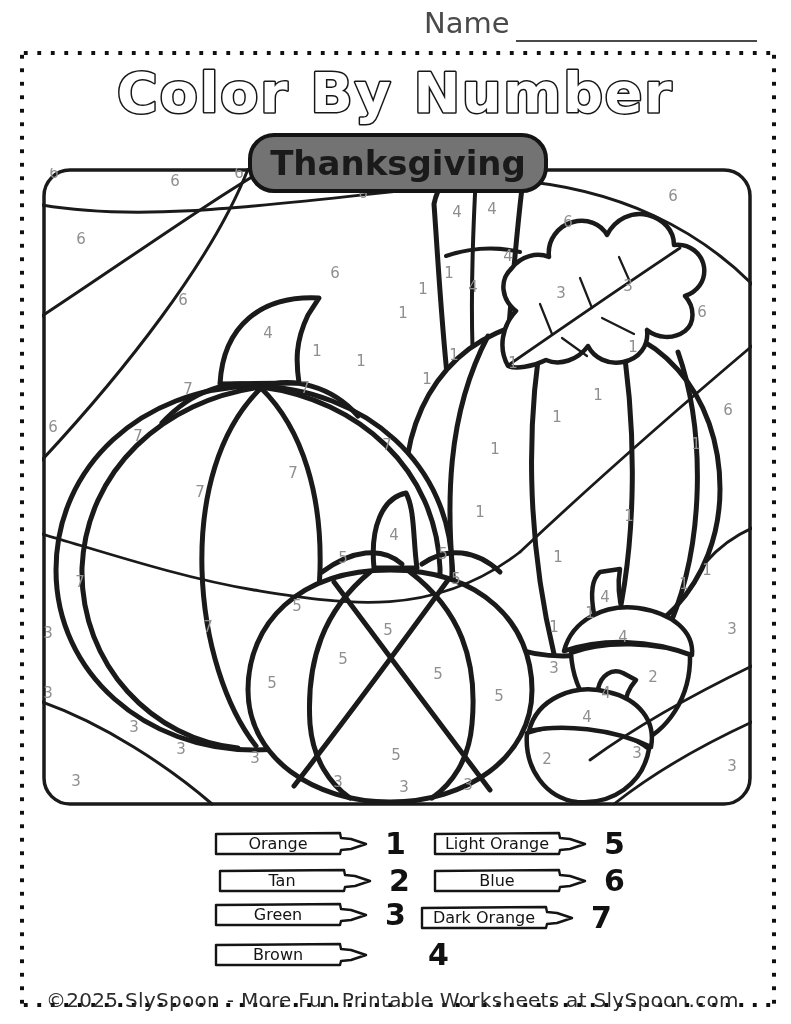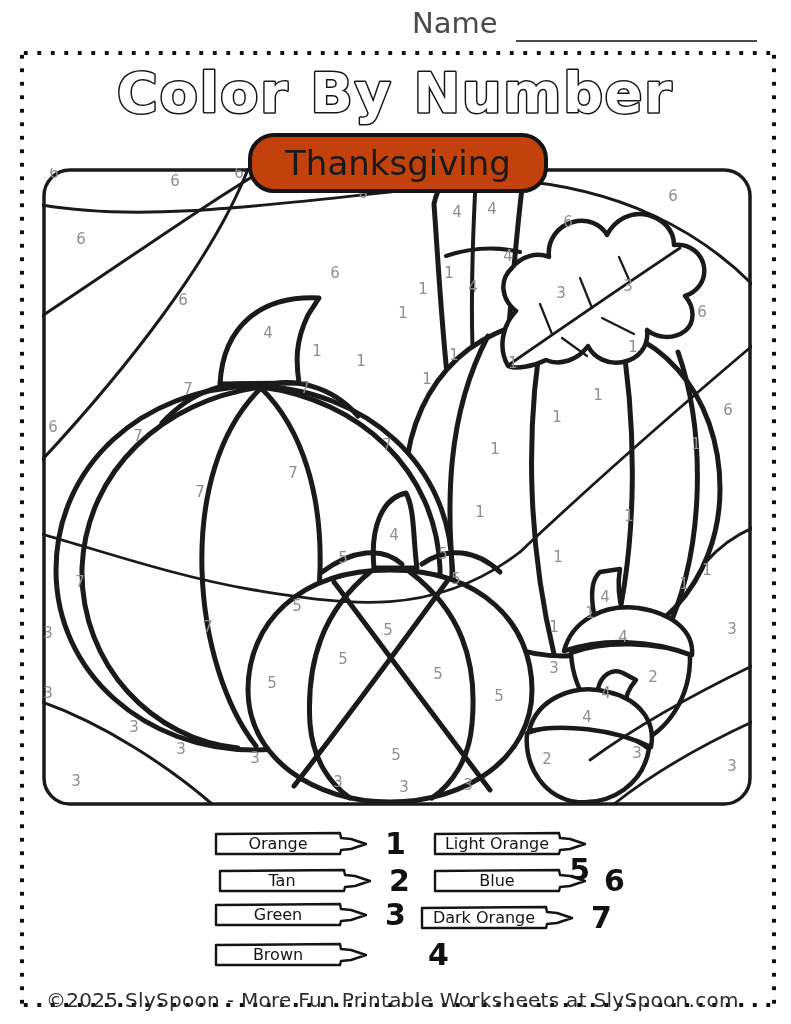--- a/index.html
+++ b/index.html
@@ -4,40 +4,40 @@
 <style>
   html,body{margin:0;padding:0;}
   body{
     width:791px;height:1024px;
     background:#ffffff;
     font-family:"DejaVu Sans",sans-serif;
     position:relative;overflow:hidden;
     color:#1a1a1a;
   }
   
-  .name-label{position:absolute;left:412px;top:6px;font-size:29px;color:#4a4a4a;font-weight:400;}
+  .name-label{position:absolute;left:424px;top:6px;font-size:29px;color:#4a4a4a;font-weight:400;}
   .name-line{position:absolute;left:516px;top:40px;width:241px;height:2px;background:#4a4a4a;}
   
   .dots{position:absolute;left:19px;top:50px;width:758px;height:958px;pointer-events:none;}
   .dots div{position:absolute;}
   .dot-h{width:758px;height:6px;background-image:radial-gradient(circle 2.4px at 50% 50%, #101010 97%, rgba(0,0,0,0) 100%);background-size:13.5px 6px;background-repeat:repeat-x;}
   .dot-v{width:6px;height:958px;background-image:radial-gradient(circle 2.4px at 50% 50%, #101010 97%, rgba(0,0,0,0) 100%);background-size:6px 13.5px;background-repeat:repeat-y;}
   .dot-top{left:0;top:0;}
   .dot-bottom{left:0;top:952px;}
   .dot-left{left:0;top:0;}
   .dot-right{left:752px;top:0;}
   
   .title-svg{position:absolute;left:75px;top:54px;}
   .title-svg text{font-family:"DejaVu Sans",sans-serif;font-weight:bold;letter-spacing:1.5px;}
   
   .subtitle-box{
     position:absolute;left:248px;top:133px;width:292px;height:52px;
-    background:#c2410c;border:4px solid #141414;border-radius:26px;
+    background:#737373;border:4px solid #141414;border-radius:26px;
     display:flex;align-items:center;justify-content:center;
-    font-size:34px;font-weight:normal;z-index:6;
+    font-size:34px;font-weight:bold;z-index:6;
   }
   
   .art{position:absolute;left:42px;top:168px;z-index:1;}
   
   .legend{position:absolute;left:213px;top:831px;width:470px;height:152px;z-index:2;}
   .legend-item{position:absolute;display:flex;align-items:flex-end;}
   .legend-number{font-size:30px;font-weight:bold;color:#111;margin-left:14px;line-height:26px;}
   
   .footer{position:absolute;left:46px;top:976px;font-size:20px;color:#2d2d2d;letter-spacing:0.3px;margin-top:12px;}
 </style>
@@ -241,21 +241,21 @@
     </svg>
     <span class="legend-number">3</span>
   </div>
     <div class="legend-item" style="left: 0px; top: 111px; gap: 43px;">
     <svg width="158" height="26" viewBox="0 0 158 26">
       <path d="M3,3 L127,2 L128,7 L138,8 L153,13 L138,18 L128,19 L127,23 L3,23 Z" fill="#ffffff" stroke="#141414" stroke-width="2.4" stroke-linejoin="round"></path>
       <text class="crayon-label" x="65" y="18" text-anchor="middle" font-size="16" fill="#141414" font-family="&quot;DejaVu Sans&quot;, sans-serif">Brown</text>
     </svg>
     <span class="legend-number">4</span>
   </div>
-    <div class="legend-item" style="left: 219px; top: 0px; flex-direction: column;">
+    <div class="legend-item" style="left: 219px; top: 0px;">
     <svg width="158" height="26" viewBox="0 0 158 26">
       <path d="M3,3 L127,2 L128,7 L138,8 L153,13 L138,18 L128,19 L127,23 L3,23 Z" fill="#ffffff" stroke="#141414" stroke-width="2.4" stroke-linejoin="round"></path>
       <text class="crayon-label" x="65" y="18" text-anchor="middle" font-size="16" fill="#141414" font-family="&quot;DejaVu Sans&quot;, sans-serif">Light Orange</text>
     </svg>
     <span class="legend-number">5</span>
   </div>
     <div class="legend-item" style="left: 219px; top: 37px;">
     <svg width="158" height="26" viewBox="0 0 158 26">
       <path d="M3,3 L127,2 L128,7 L138,8 L153,13 L138,18 L128,19 L127,23 L3,23 Z" fill="#ffffff" stroke="#141414" stroke-width="2.4" stroke-linejoin="round"></path>
       <text class="crayon-label" x="65" y="18" text-anchor="middle" font-size="16" fill="#141414" font-family="&quot;DejaVu Sans&quot;, sans-serif">Blue</text>

